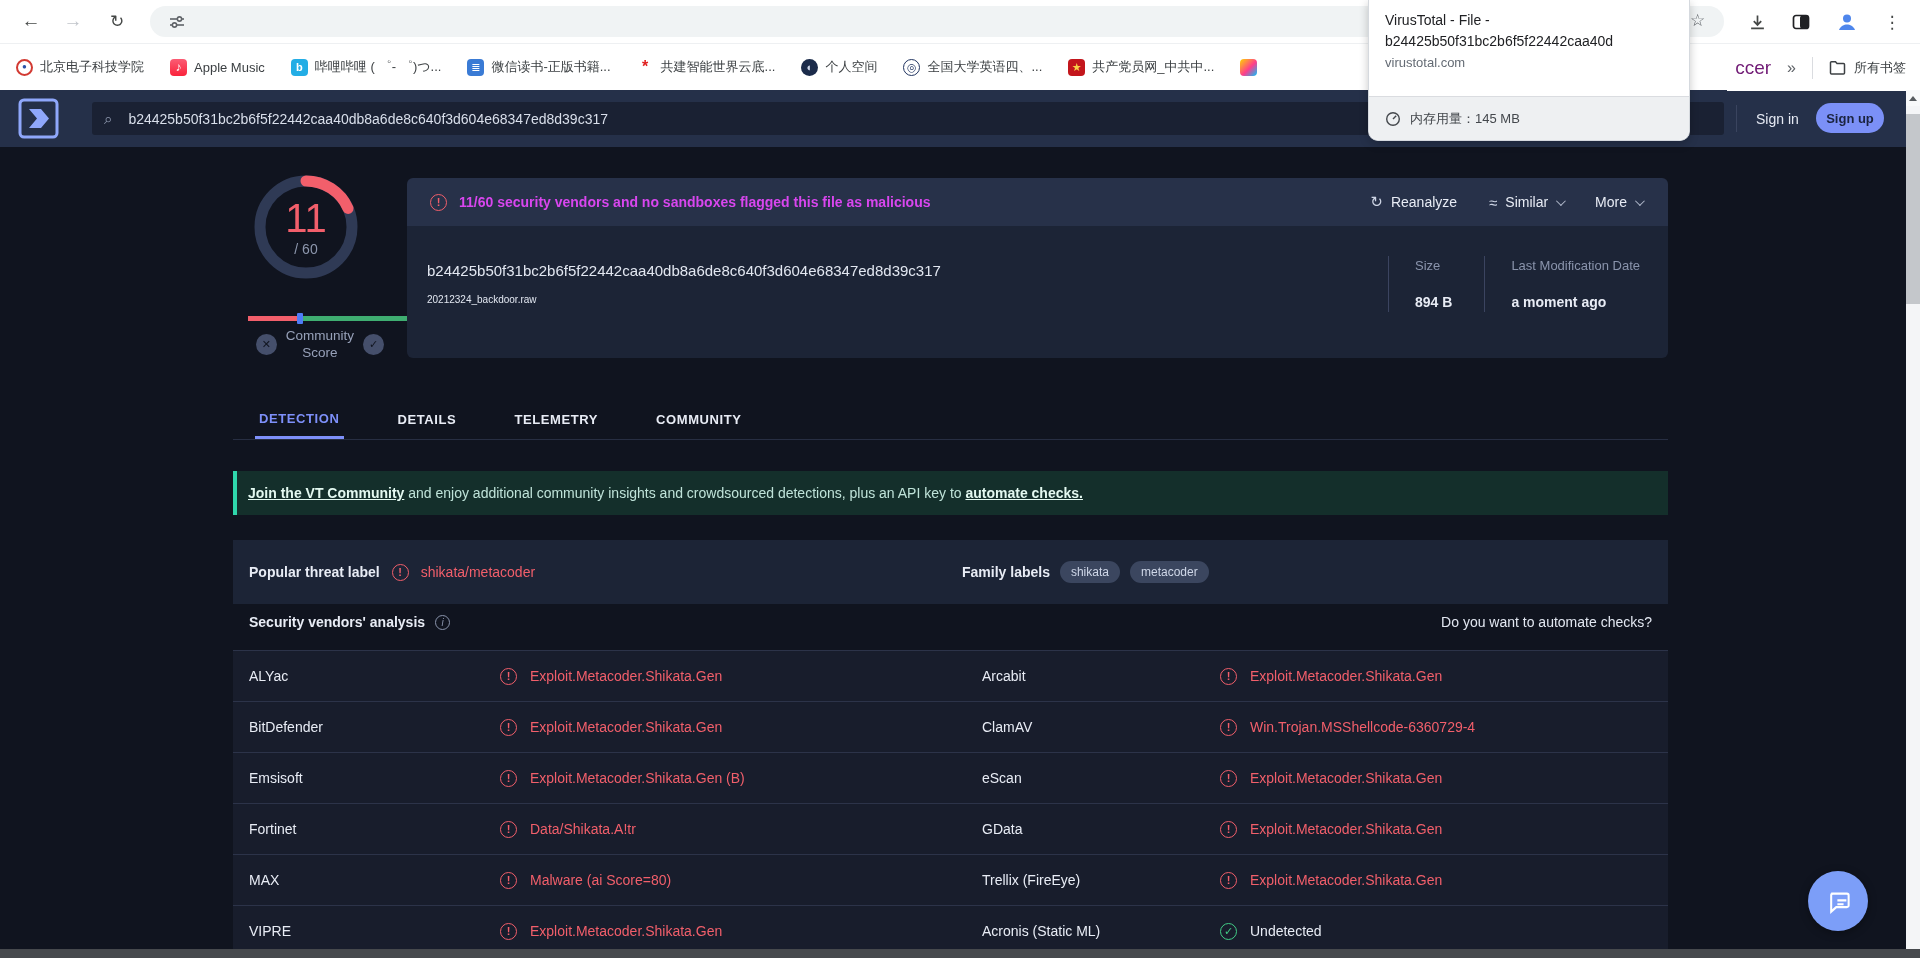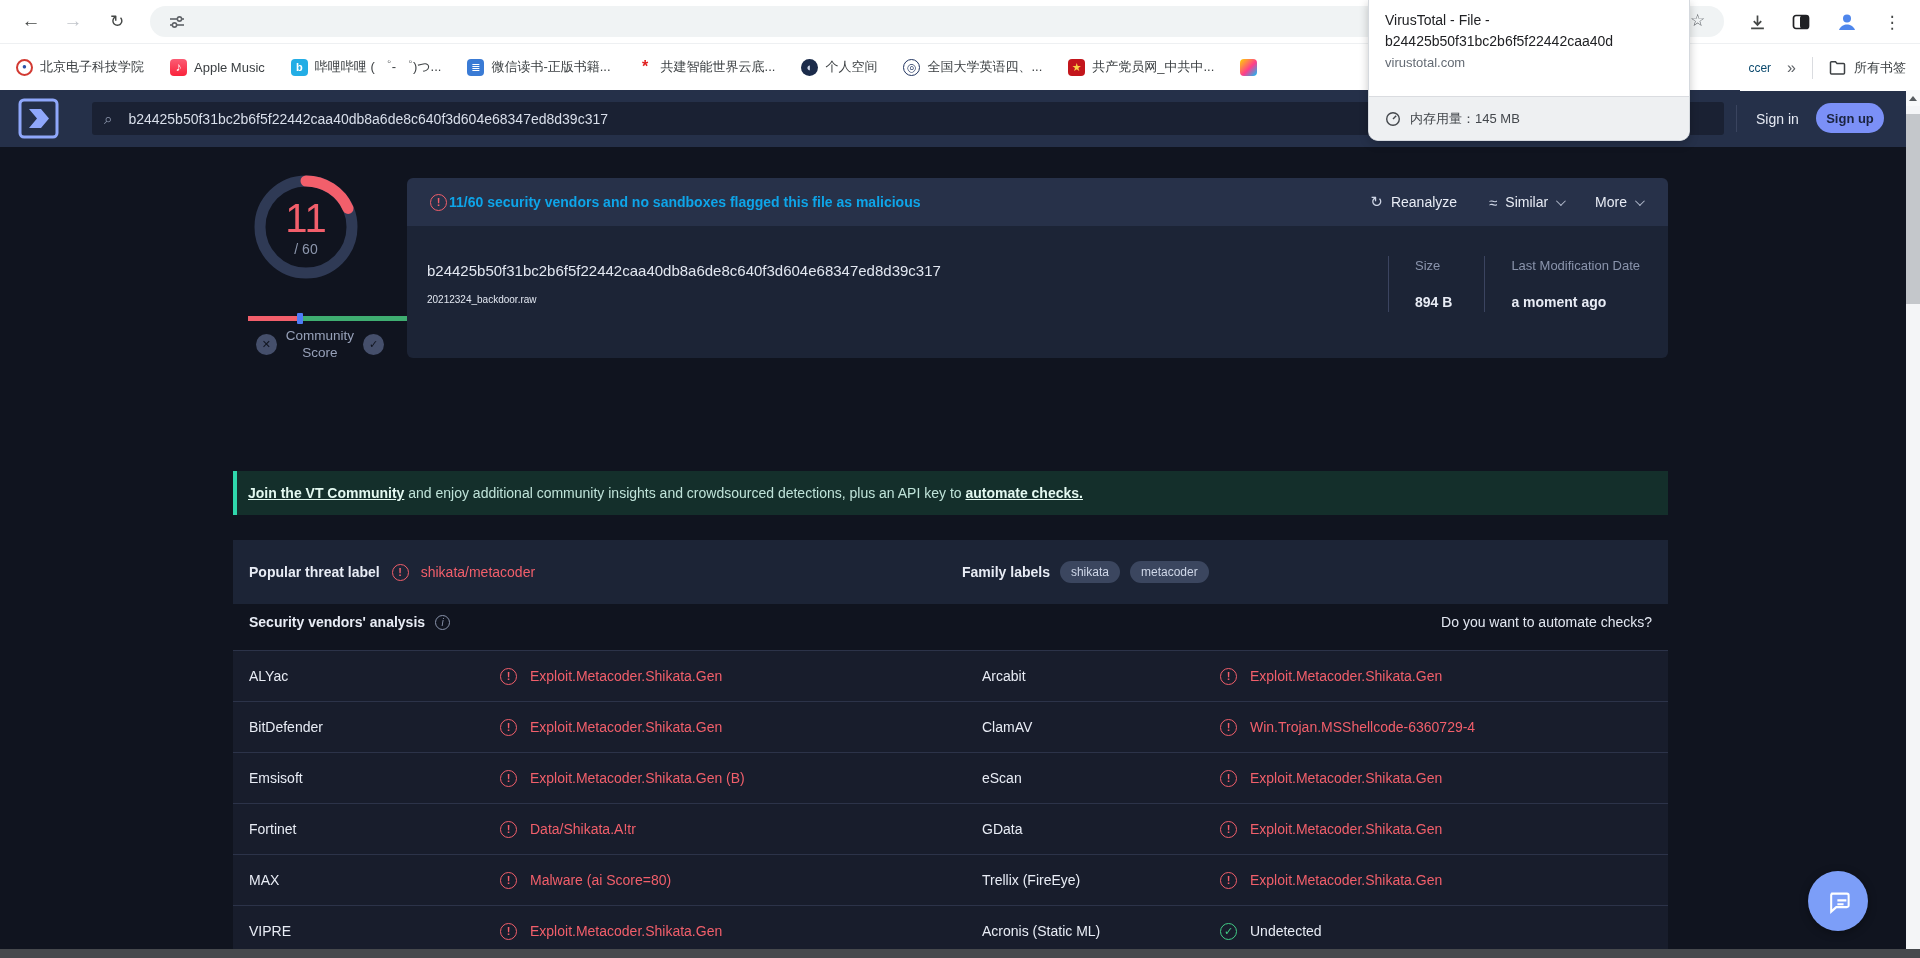--- a/index.html
+++ b/index.html
@@ -32,21 +32,21 @@
   .fav-bjesti { border-radius:50%; background:#fff; border:2px solid #d23a32; color:#2a52a8; font-size:8px; }
   .fav-apple { background:linear-gradient(180deg,#fb5c74,#fa233b); color:#fff; font-size:12px; }
   .fav-bili { background:#23ade5; color:#fff; font-weight:bold; font-size:11px; }
   .fav-weread { background:#3a7bd5; color:#fff; font-size:11px; }
   .fav-huawei { background:#fff; color:#e02020; font-size:16px; font-weight:bold; }
   .fav-space { border-radius:50%; background:#1b2b4a; color:#cfd8ea; font-size:11px; }
   .fav-cet { border-radius:50%; background:#fff; border:1px solid #20335f; color:#20335f; font-size:11px; }
   .fav-party { background:#c3161c; color:#f7d148; font-size:11px; }
   .fav-colorful { background:linear-gradient(135deg,#ffd400 0%,#ff3d8b 55%,#00c3ff 100%); color:#fff; }
   .bm-right { position:absolute; right:14px; top:0; height:47px; display:flex; align-items:center; gap:16px; background:#fff; padding-left:8px; }
-  .bm-frag { font-size:12px; color:#0c4a6e; }
+  .bm-frag { font-size:19px; color:#701a75; }
   .bm-chev { font-size:16px; color:#5f6368; }
   .bm-divider { width:1px; height:22px; background:#dadce0; }
   .bm-all { display:flex; align-items:center; gap:8px; font-size:13px; color:#3c4043; cursor:pointer; }
 
   
   .hovercard { position:absolute; left:1368px; top:0; width:322px; height:141px; background:#fff; border:1px solid #d5d9de; border-top:none; border-radius:0 0 10px 10px; box-shadow:0 3px 10px rgba(0,0,0,.22); z-index:60; }
   .hc-body { padding:10px 16px 0 16px; }
   .hc-title { font-size:14px; color:#202124; line-height:21px; white-space:nowrap; overflow:hidden; }
   .hc-domain { font-size:13px; color:#646b74; line-height:20px; margin-top:1px; }
   .hc-footer { position:absolute; left:0; right:0; bottom:0; height:44px; background:#eef0f2; border-top:1px solid #dadce0; border-radius:0 0 10px 10px; display:flex; align-items:center; padding-left:16px; gap:9px; }
@@ -75,21 +75,21 @@
   .comm-bar .red { width:49px; background:#f25f6b; }
   .comm-bar .mark { width:6px; height:11px; margin-top:-3px; background:#4f7cf7; border-radius:1px; }
   .comm-bar .green { flex:1; background:#3fae71; }
   .comm-row { position:absolute; left:0; top:180px; width:174px; display:flex; align-items:center; justify-content:center; gap:9px; }
   .vote-ico { width:21px; height:21px; border-radius:50%; background:#454f6b; color:#10141f; font-size:11px; font-weight:bold; display:flex; align-items:center; justify-content:center; cursor:pointer; flex:none; }
   .comm-label { font-size:13.5px; line-height:17px; color:#97a1b9; text-align:center; }
 
   
   .alert-banner { position:absolute; left:174px; top:31px; width:1261px; height:48px; background:#273149; border-radius:6px 6px 0 0; display:flex; align-items:center; }
   .warn-ico { width:17px; height:17px; border-radius:50%; border:1.5px solid #f25f6b; color:#f25f6b; font-size:11px; font-weight:bold; display:flex; align-items:center; justify-content:center; flex:none; }
-  .alert-text { margin-left:2px; font-size:14px; font-weight:bold; color:#0ea5e9; }
+  .alert-text { margin-left:12px; font-size:14px; font-weight:bold; color:#d946ef; }
   .alert-banner .warn-ico { margin-left:23px; }
   .alert-actions { margin-left:auto; margin-right:26px; display:flex; align-items:center; gap:32px; }
   .act-btn { display:flex; align-items:center; gap:8px; font-size:14px; color:#e8ecf5; cursor:pointer; }
   .act-ico { font-size:15px; color:#cdd4e4; }
   .chev { width:7px; height:7px; border-right:1.5px solid #aeb6c8; border-bottom:1.5px solid #aeb6c8; transform:rotate(45deg) translateY(-2px); }
 
   .file-card { position:absolute; left:174px; top:79px; width:1261px; height:132px; background:#1c2436; border-radius:0 0 6px 6px; }
   .file-hash { position:absolute; left:20px; top:36px; font-size:15px; color:#e2e7f1; }
   .file-name { position:absolute; left:20px; top:68px; font-size:10px; color:#e2e7f1; }
   .file-meta { position:absolute; right:28px; top:30px; display:flex; }
@@ -304,20 +304,26 @@
             <div class="meta-label">Size</div>
             <div class="meta-value">894 B</div>
           </div>
           <div class="meta-col">
             <div class="meta-label">Last Modification Date</div>
             <div class="meta-value">a moment ago</div>
           </div>
         </div>
       </div>
 
+      <div class="tabs">
+        <span class="tab active">DETECTION</span>
+        <span class="tab">DETAILS</span>
+        <span class="tab">TELEMETRY</span>
+        <span class="tab">COMMUNITY</span>
+      </div>
 
       <div class="join-banner">
         <span><span class="join-link">Join the VT Community</span><span> and enjoy additional community insights and crowdsourced detections, plus an API key to </span><span class="join-link">automate checks.</span></span>
       </div>
 
       <div class="threat-row">
         <div class="threat-left">
           <span class="threat-label">Popular threat label</span>
           <span class="warn-ico">!</span>
           <span class="threat-value">shikata/metacoder</span>

